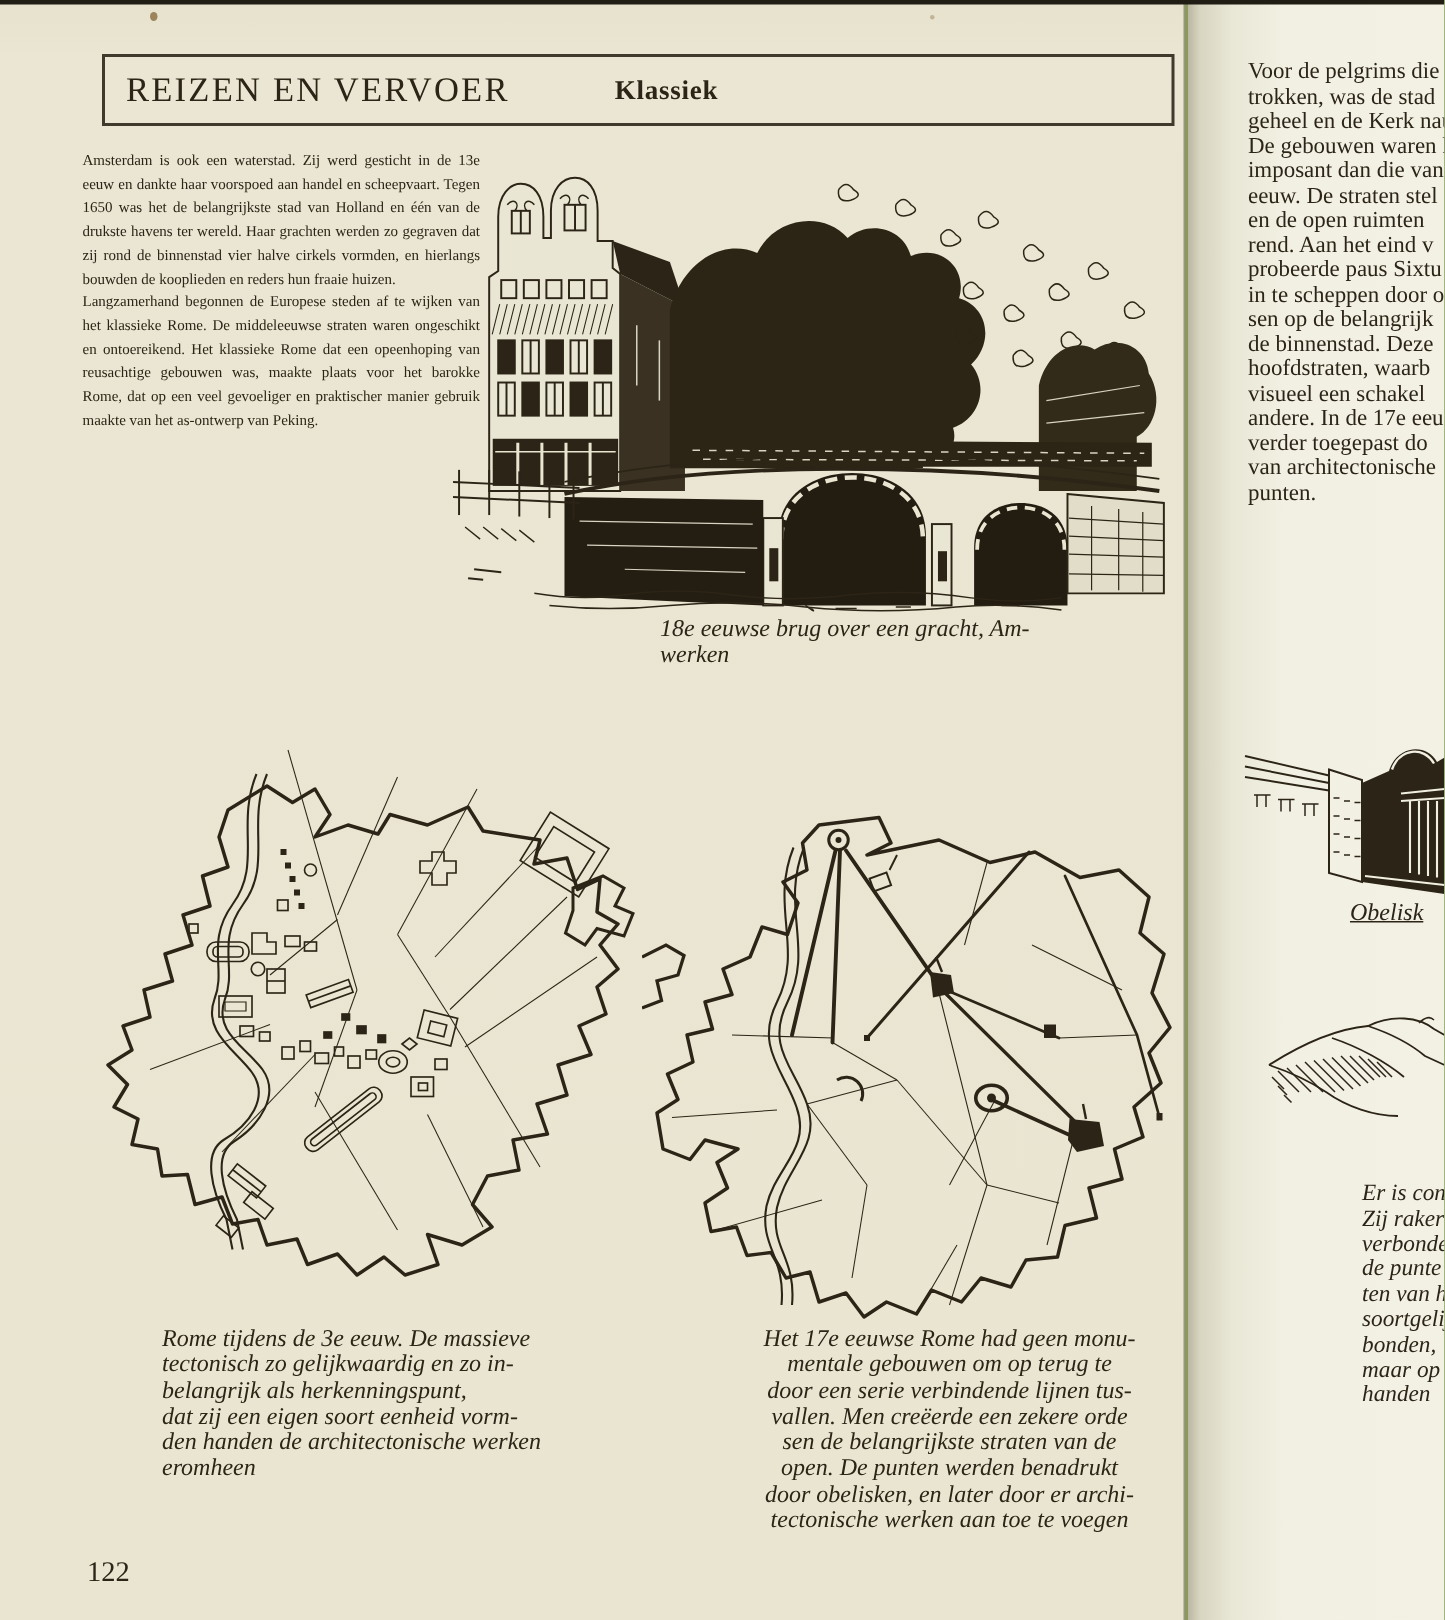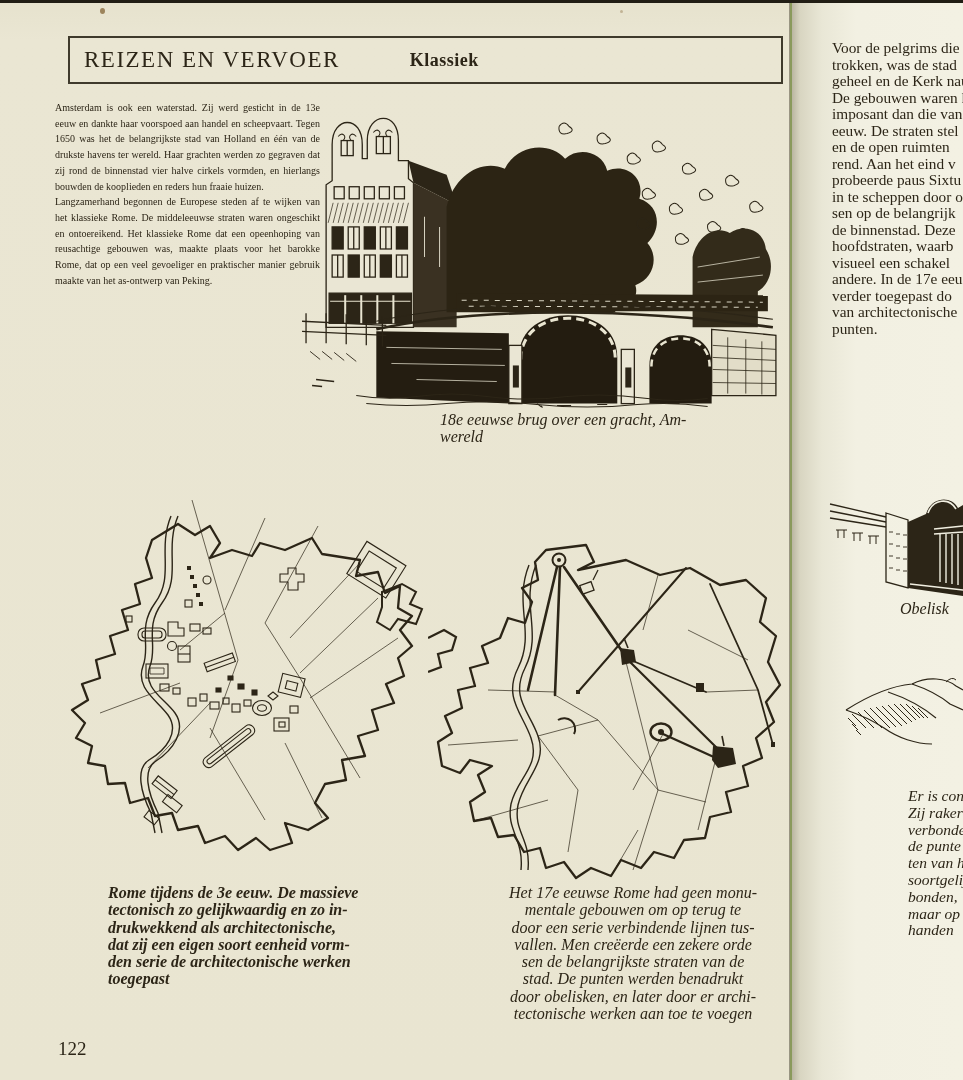--- a/index.html
+++ b/index.html
@@ -21,26 +21,26 @@
     border:2px solid #3f3a2c;box-sizing:border-box;display:flex;align-items:center;}
   .header-title{font-size:23px;letter-spacing:1.5px;margin-left:14px;white-space:nowrap;}
   .header-subtitle{font-size:18px;font-weight:bold;margin-left:70px;letter-spacing:.5px;white-space:nowrap;}
 
   .body-col{position:absolute;left:55px;top:100px;width:265px;font-size:10px;line-height:15.7px;}
   .body-col div{text-align:justify;}
 
   .illus{position:absolute;}
   .caption{font-style:italic;font-size:16px;line-height:17.3px;}
   .bridge-caption{position:absolute;left:440px;top:411px;}
-  .caption-left{position:absolute;left:108px;top:884px;width:305px;font-weight:bold;}
+  .caption-left{position:absolute;left:108px;top:884px;width:305px;}
   .caption-right{position:absolute;left:478px;top:884px;width:310px;text-align:center;}
 
   .rp-text{position:absolute;left:832px;top:40px;font-size:15.3px;line-height:16.5px;}
   .rp-text div{white-space:nowrap;}
-  .obelisk-caption{position:absolute;left:900px;top:600px;font-style:italic;font-size:16px;white-space:nowrap;}
+  .obelisk-caption{position:absolute;left:900px;top:600px;font-style:italic;font-size:16px;white-space:nowrap;text-decoration:underline;}
   .rp-italic{position:absolute;left:908px;top:788px;font-style:italic;font-size:15.5px;line-height:16.8px;}
   .rp-italic div{white-space:nowrap;}
 
   .page-number{position:absolute;left:58px;top:1038px;font-size:19px;}
   svg{display:block;}
 </style>
 </head>
 <body>
 
 <div class="canvas">
@@ -192,21 +192,21 @@
         <line x1="86" y1="219" x2="86" y2="249"></line>
         <line x1="6" y1="224" x2="90" y2="228"></line>
           <line x1="6" y1="234" x2="90" y2="238"></line>
         <path d="M14,254 l10,8 M26,254 l10,8 M38,255 l10,8 M50,256 l10,8" stroke-width="0.9"></path>
         <path d="M20,282 l18,2 M16,288 l10,1" stroke-width="1.4"></path>
       </g>
     </g>
   </svg>
   <div class="caption bridge-caption">
       <div>18e eeuwse brug over een gracht, Am-</div>
-      <div>wereld</div>
+      <div>werken</div>
     </div>
 
   <svg class="illus" style="left:60px;top:488px;" width="372" height="388" viewBox="0 0 372 388">
     <g stroke="#2c2517" fill="none">
       <path stroke-width="2.3" stroke-linejoin="round" d="M92,52 L118,36 L135,47 L150,38 L160,55 L150,70 L172,62 L192,68 L200,55 L225,62 L252,50 L262,66 L300,72 L296,88 L318,84 L325,105 L340,98 L338,120 L352,128 L340,142 L352,158 L338,170 L344,188 L326,196 L334,215 L312,222 L318,242 L298,248 L305,268 L282,272 L286,292 L265,296 L255,315 L268,330 L248,342 L225,335 L232,355 L210,362 L196,350 L178,362 L165,348 L145,355 L138,338 L118,342 L112,325 L95,328 L88,310 L70,315 L65,295 L48,296 L45,278 L28,275 L32,258 L16,250 L25,235 L12,222 L28,212 L22,196 L40,190 L36,172 L55,166 L50,148 L68,142 L62,122 L80,116 L75,96 L92,90 L86,70 Z"></path>
       <path stroke-width="2" d="M322,104 L342,96 L356,104 L350,116 L362,121 L356,136 L338,131 L330,142 L317,134 L322,119 Z"></path>
       <g stroke-width="1.4">
         <path d="M118,28 C104,62 122,88 102,115 C84,140 98,158 90,178 C82,200 104,210 115,225 C127,242 113,262 96,273 C82,282 88,305 98,325 L102,345"></path>
         <path d="M111,28 C97,62 115,88 95,115 C77,140 91,158 83,178 C75,200 97,212 108,227 C120,244 106,262 89,272 C75,281 81,305 91,325 L95,345"></path>
       </g>
@@ -350,32 +350,32 @@
           <path d="M230,35 L215,90"></path>
         <path d="M288,218 L270,290"></path>
           <path d="M183,336 L210,290"></path>
       </g>
     </g>
   </svg>
 
   <div class="caption caption-left">
       <div>Rome tijdens de 3e eeuw. De massieve</div>
       <div>tectonisch zo gelijkwaardig en zo in-</div>
-      <div>drukwekkend als architectonische,</div>
+      <div>belangrijk als herkenningspunt,</div>
       <div>dat zij een eigen soort eenheid vorm-</div>
-      <div>den serie de architectonische werken</div>
-      <div>toegepast</div>
+      <div>den handen de architectonische werken</div>
+      <div>eromheen</div>
     </div>
   <div class="caption caption-right">
       <div>Het 17e eeuwse Rome had geen monu-</div>
       <div>mentale gebouwen om op terug te</div>
       <div>door een serie verbindende lijnen tus-</div>
       <div>vallen. Men creëerde een zekere orde</div>
       <div>sen de belangrijkste straten van de</div>
-      <div>stad. De punten werden benadrukt</div>
+      <div>open. De punten werden benadrukt</div>
       <div>door obelisken, en later door er archi-</div>
       <div>tectonische werken aan toe te voegen</div>
     </div>
 
   <div class="rp-text">
       <div>Voor de pelgrims die</div>
       <div>trokken, was de stad</div>
       <div>geheel en de Kerk nau</div>
       <div>De gebouwen waren k</div>
       <div>imposant dan die van</div>

